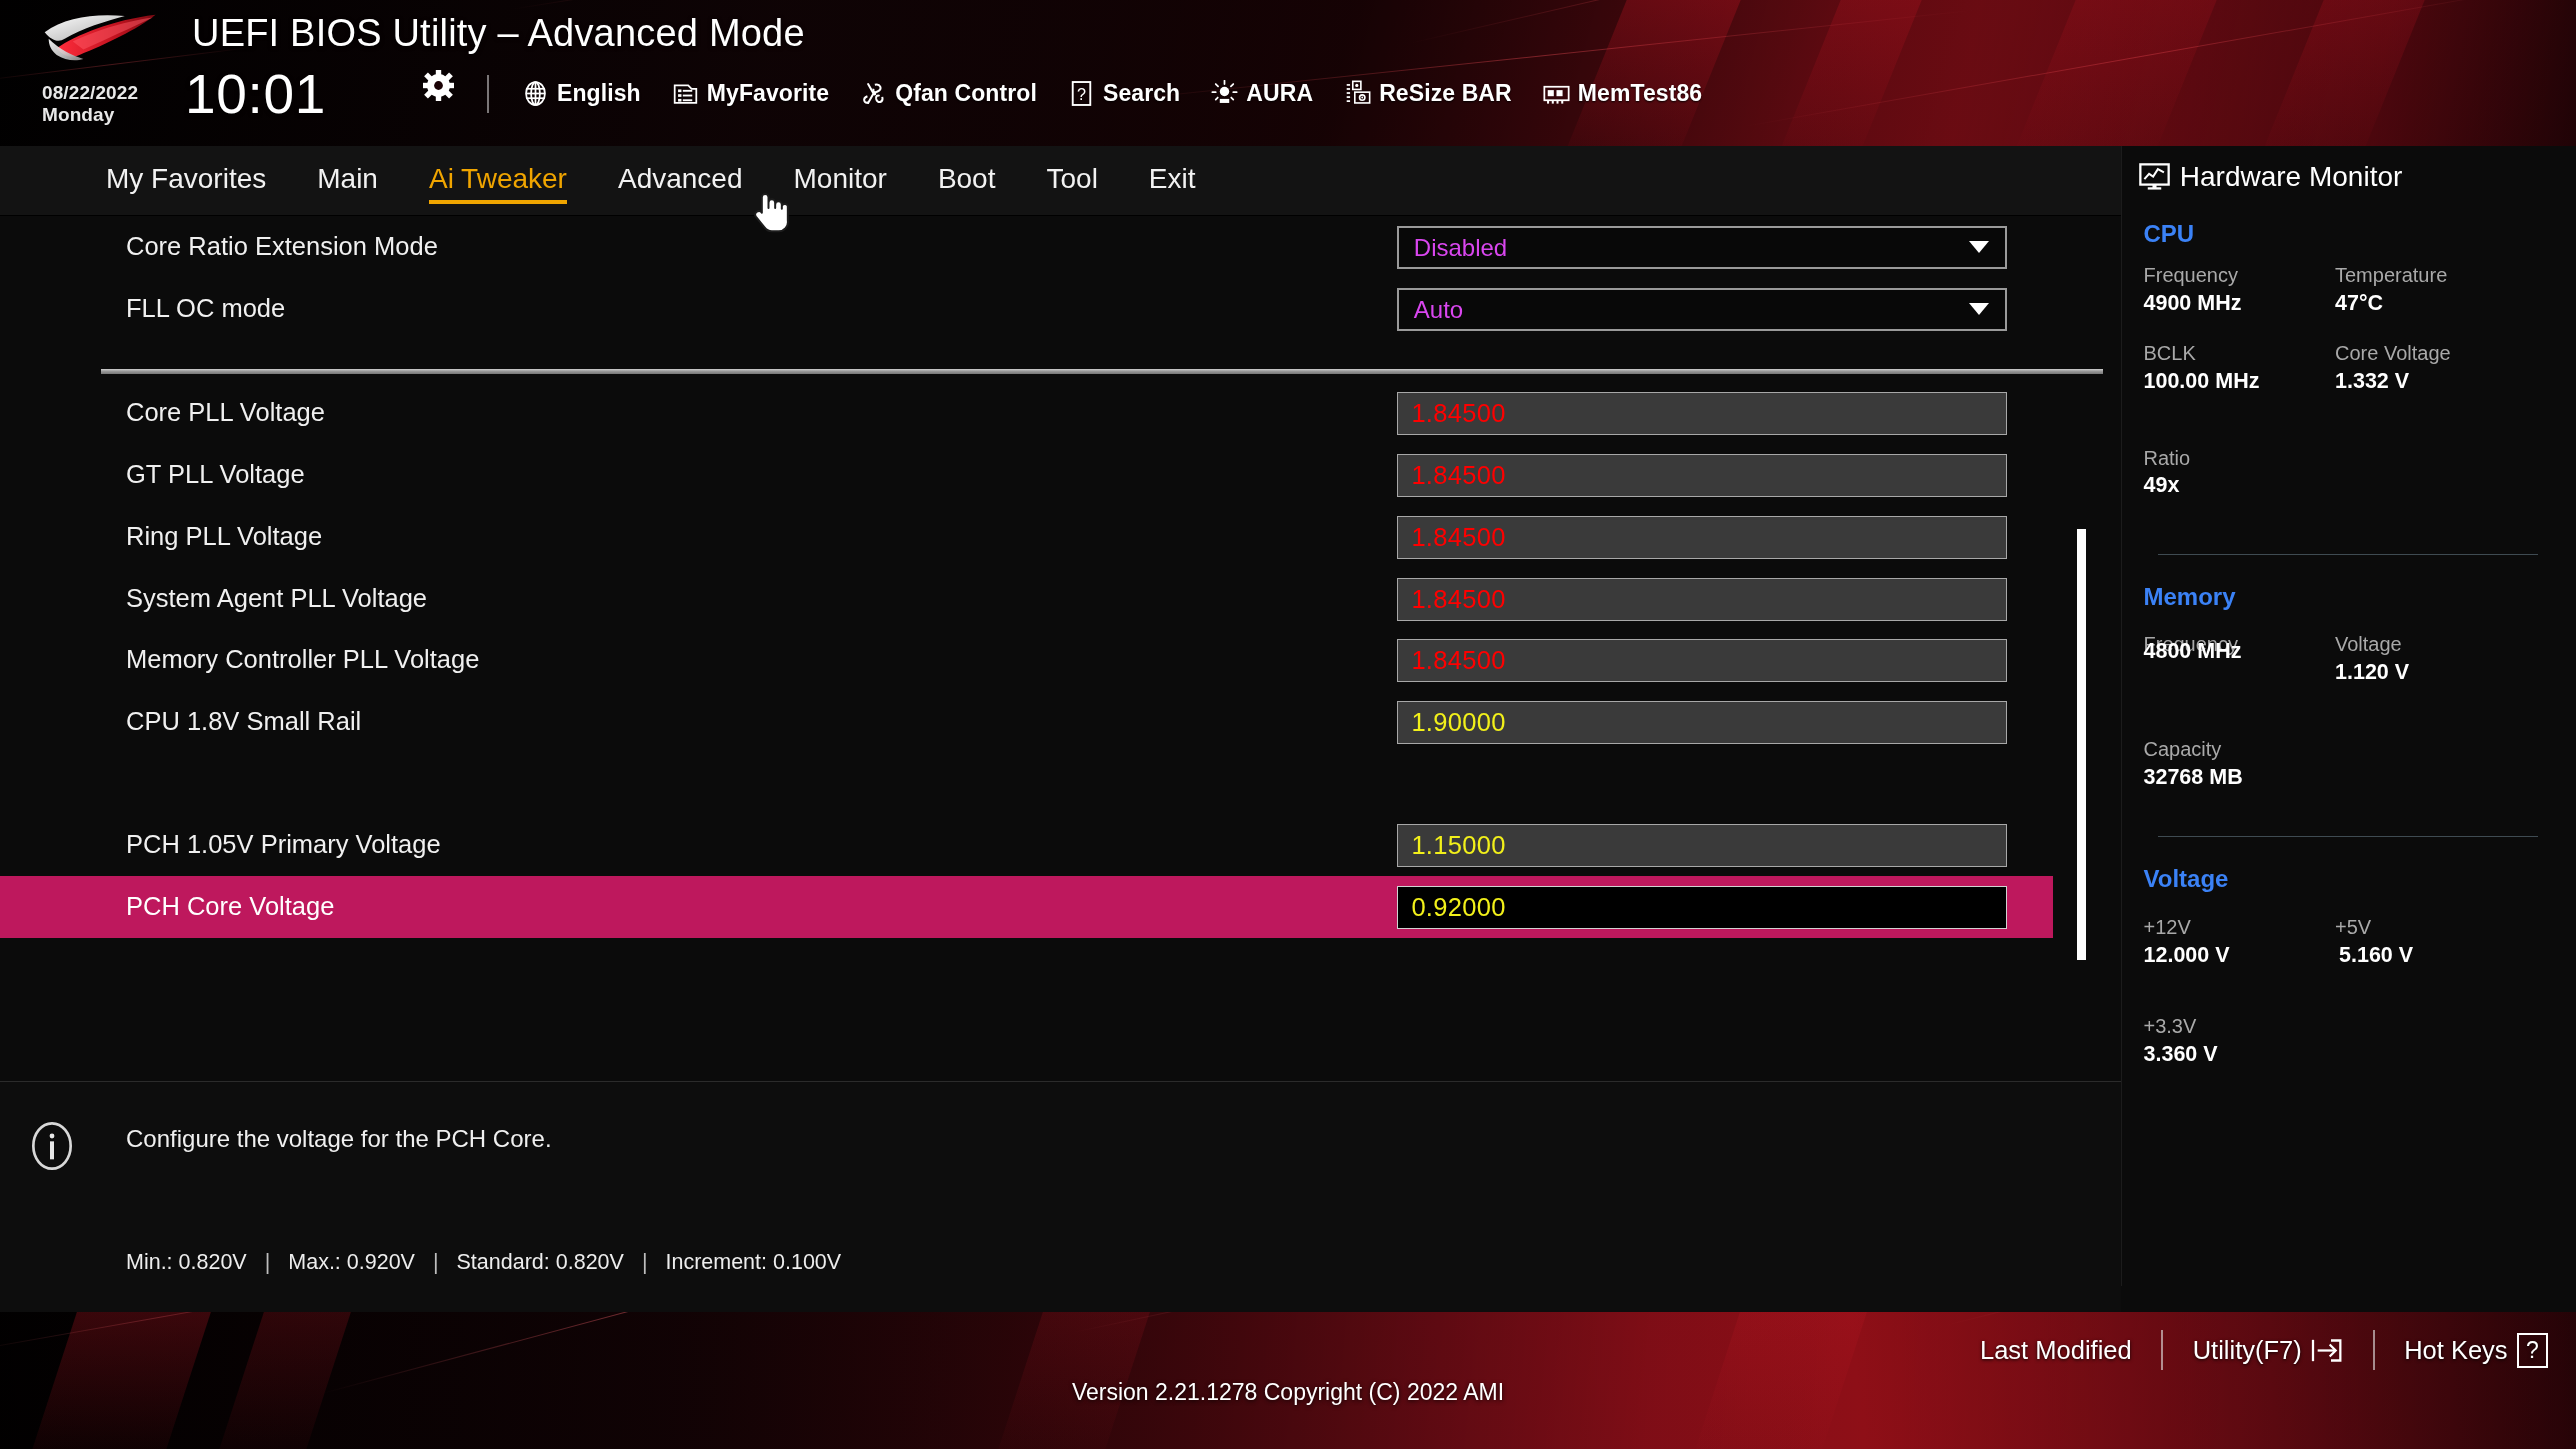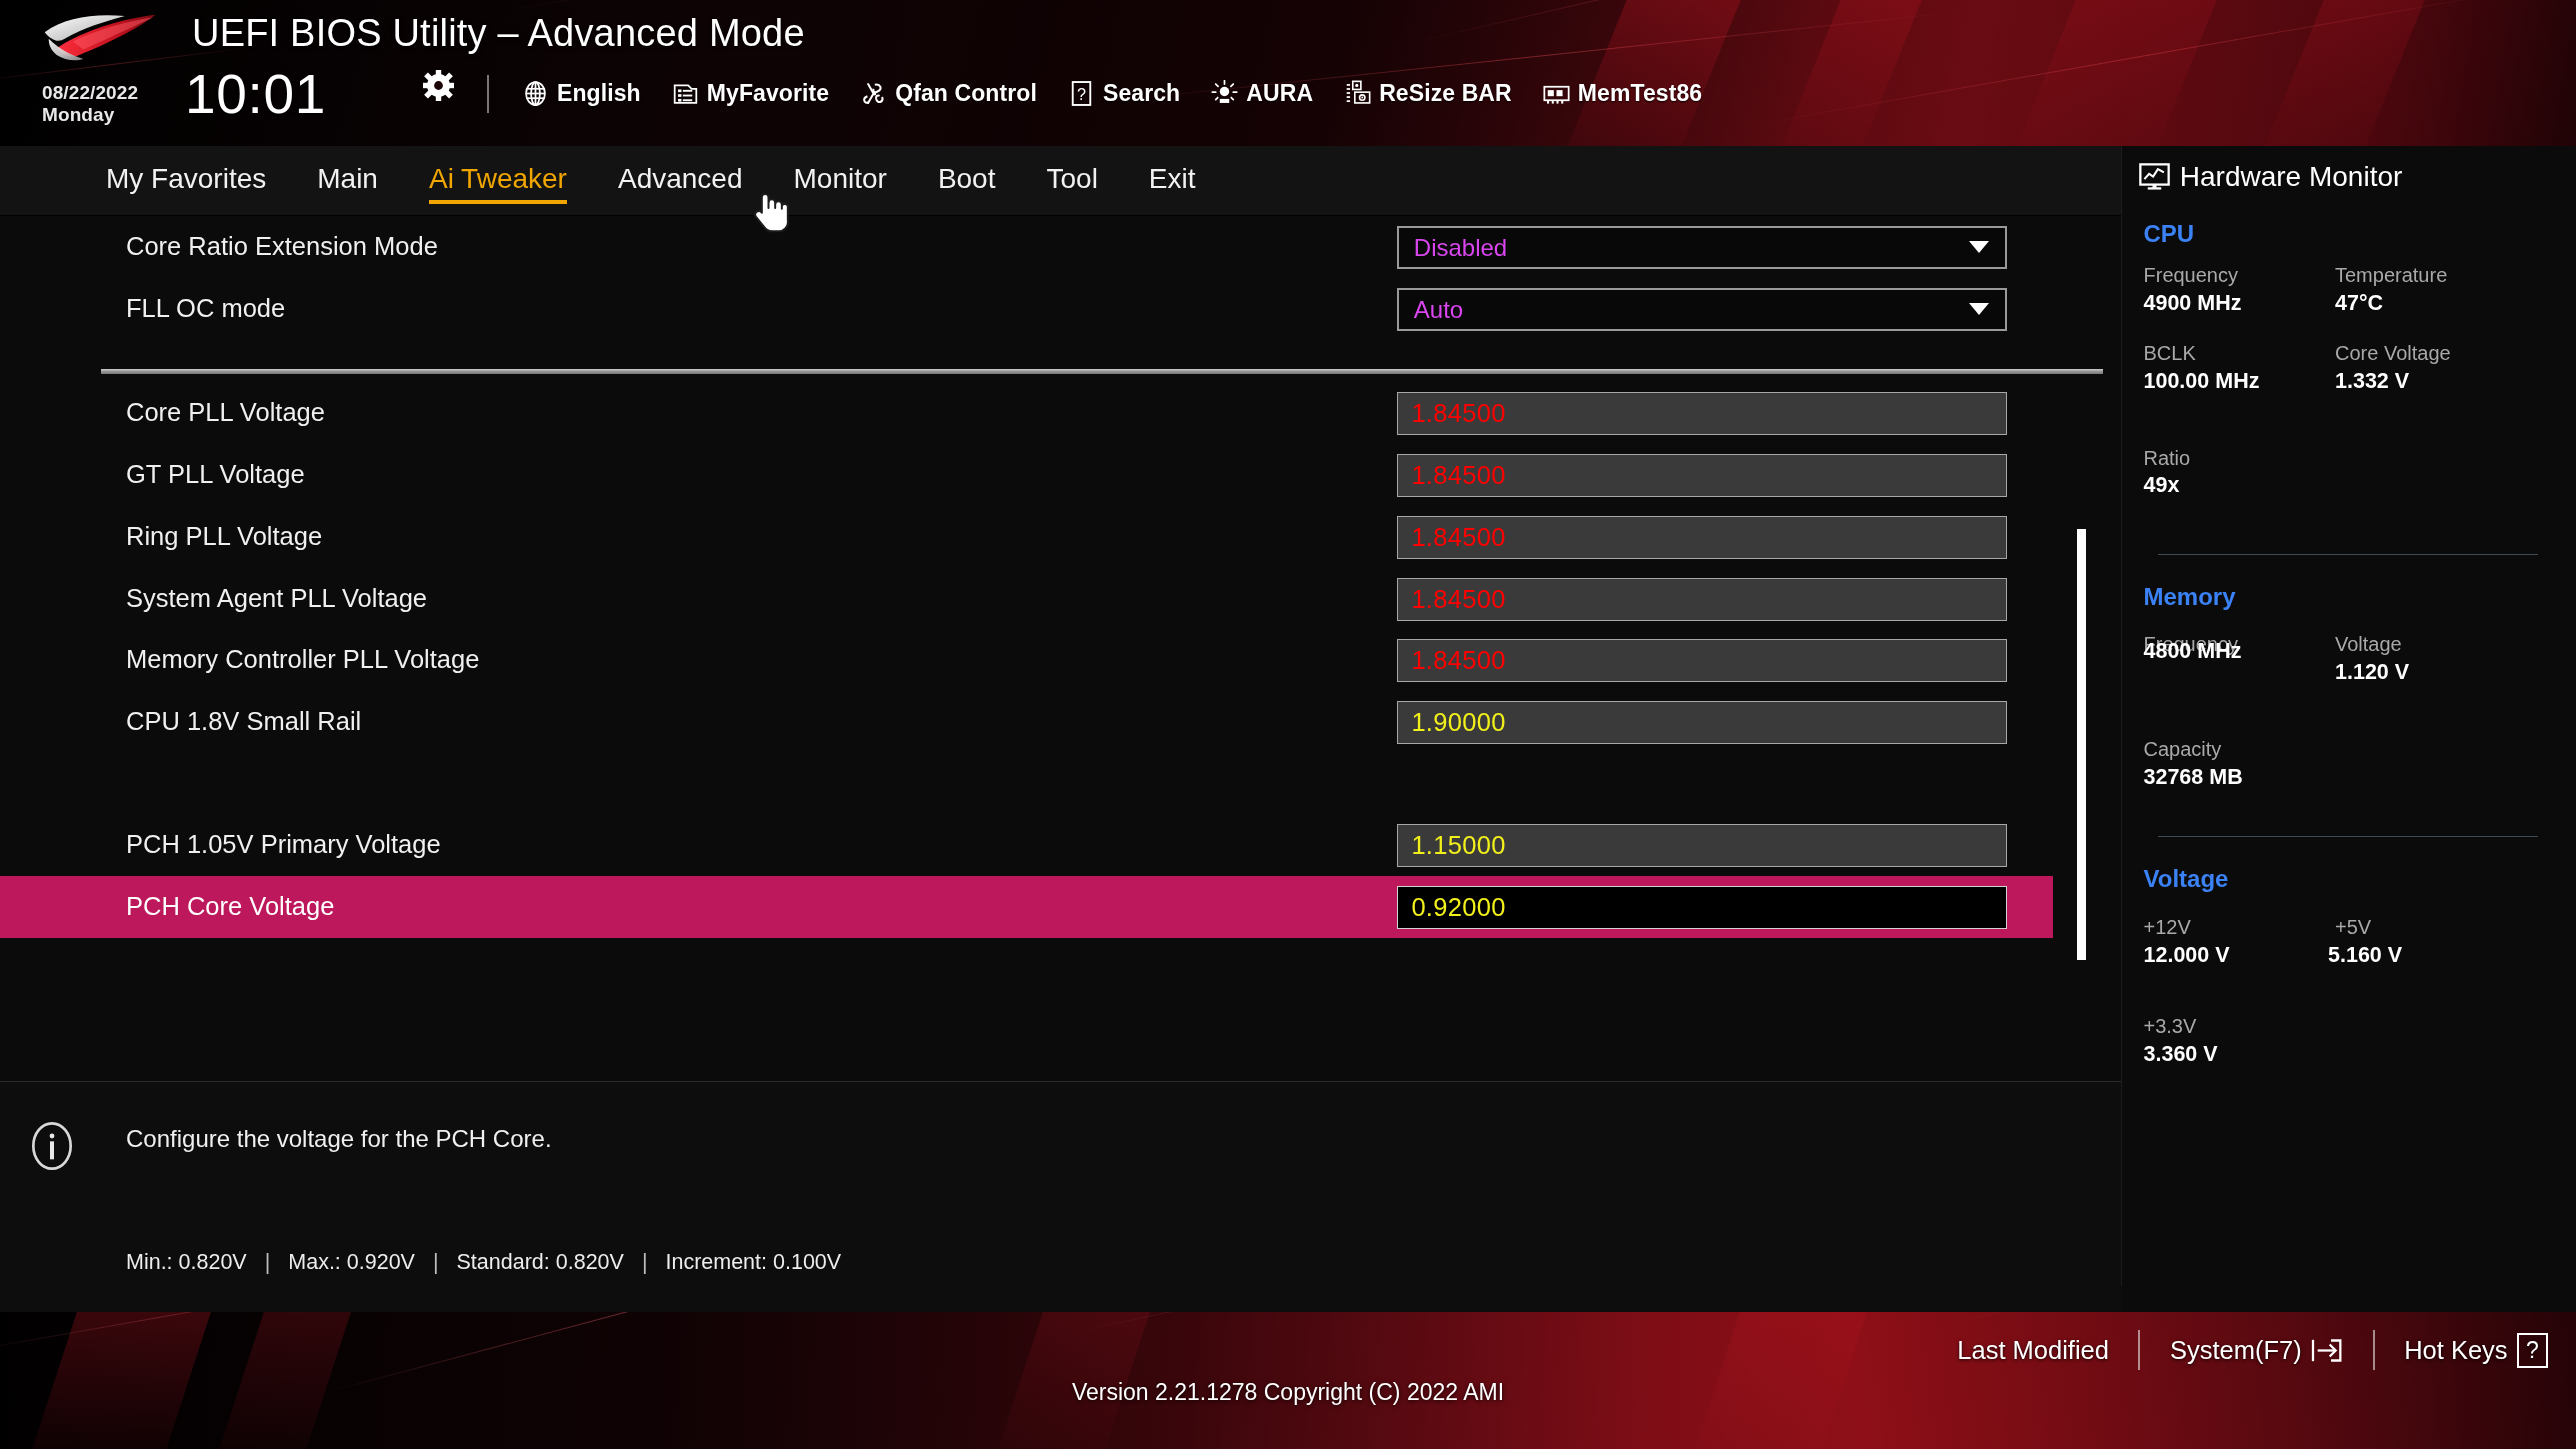--- a/index.html
+++ b/index.html
@@ -493,42 +493,42 @@
     <div class="hm-v" style="left:213px; top:514px;">1.120 V</div>
     <div class="hm-k" style="left:21.5px;  top:592px;">Capacity</div>
     <div class="hm-v" style="left:21.5px;  top:619px;">32768 MB</div>
 
     <div class="hm-rule" style="top:690px;"></div>
 
     <div class="hm-section" style="top:719px;">Voltage</div>
     <div class="hm-k" style="left:21.5px;  top:770px;">+12V</div>
     <div class="hm-v" style="left:21.5px;  top:797px;">12.000 V</div>
     <div class="hm-k" style="left:213px; top:770px;">+5V</div>
-    <div class="hm-v" style="left:206px; top:797px;">5.160 V</div>
+    <div class="hm-v" style="left:217px; top:797px;">5.160 V</div>
     <div class="hm-k" style="left:21.5px;  top:869px;">+3.3V</div>
     <div class="hm-v" style="left:21.5px;  top:896px;">3.360 V</div>
   </div>
 
   <div class="footer">
     <div class="ftr-wedge" style="left:54px;  top:-27px; width:134px; height:195px;"></div>
     <div class="ftr-wedge" style="left:241px; top:-27px; width:87px; height:195px; opacity:.75;"></div>
     <div class="ftr-wedge" style="left:1020px;top:-27px; width:107px; height:195px; opacity:.55;"></div>
     <div class="ftr-wedge" style="left:1717px;top:-27px; width:127px; height:195px; opacity:.6;"></div>
     <div class="ftr-streak" style="left:322px;  top:81px; width:805px; transform:rotate(-15deg);"></div>
     <div class="ftr-streak" style="left:1073px; top:20px;  width:604px;  transform:rotate(-12deg); opacity:.65;"></div>
     <div class="ftr-streak" style="left:1945px; top:13.4px;  width:604px;  transform:rotate(-14deg); opacity:.7;"></div>
     <div class="ftr-streak" style="left:-40px;  top:40px;  width:402px;  transform:rotate(-10deg); opacity:.5;"></div>
 
     <div class="ftr-actions">
       <div class="ftr-btn">
         <span>Last Modified</span>
       </div>
       <div class="ftr-vsep"></div>
       <div class="ftr-btn">
-        <span>System(F7)</span>
+        <span>Utility(F7)</span>
         <span class="ez-ic">
           <svg viewBox="0 0 48 40" width="32" height="27" fill="none" stroke="#fff" stroke-width="3.4">
             <line x1="3" y1="4" x2="3" y2="36"></line>
             <polyline points="30,5 44,5 44,35 30,35"></polyline>
             <line x1="10" y1="20" x2="36" y2="20"></line>
             <polyline points="28,11 37,20 28,29"></polyline>
           </svg>
         </span>
       </div>
       <div class="ftr-vsep"></div>

